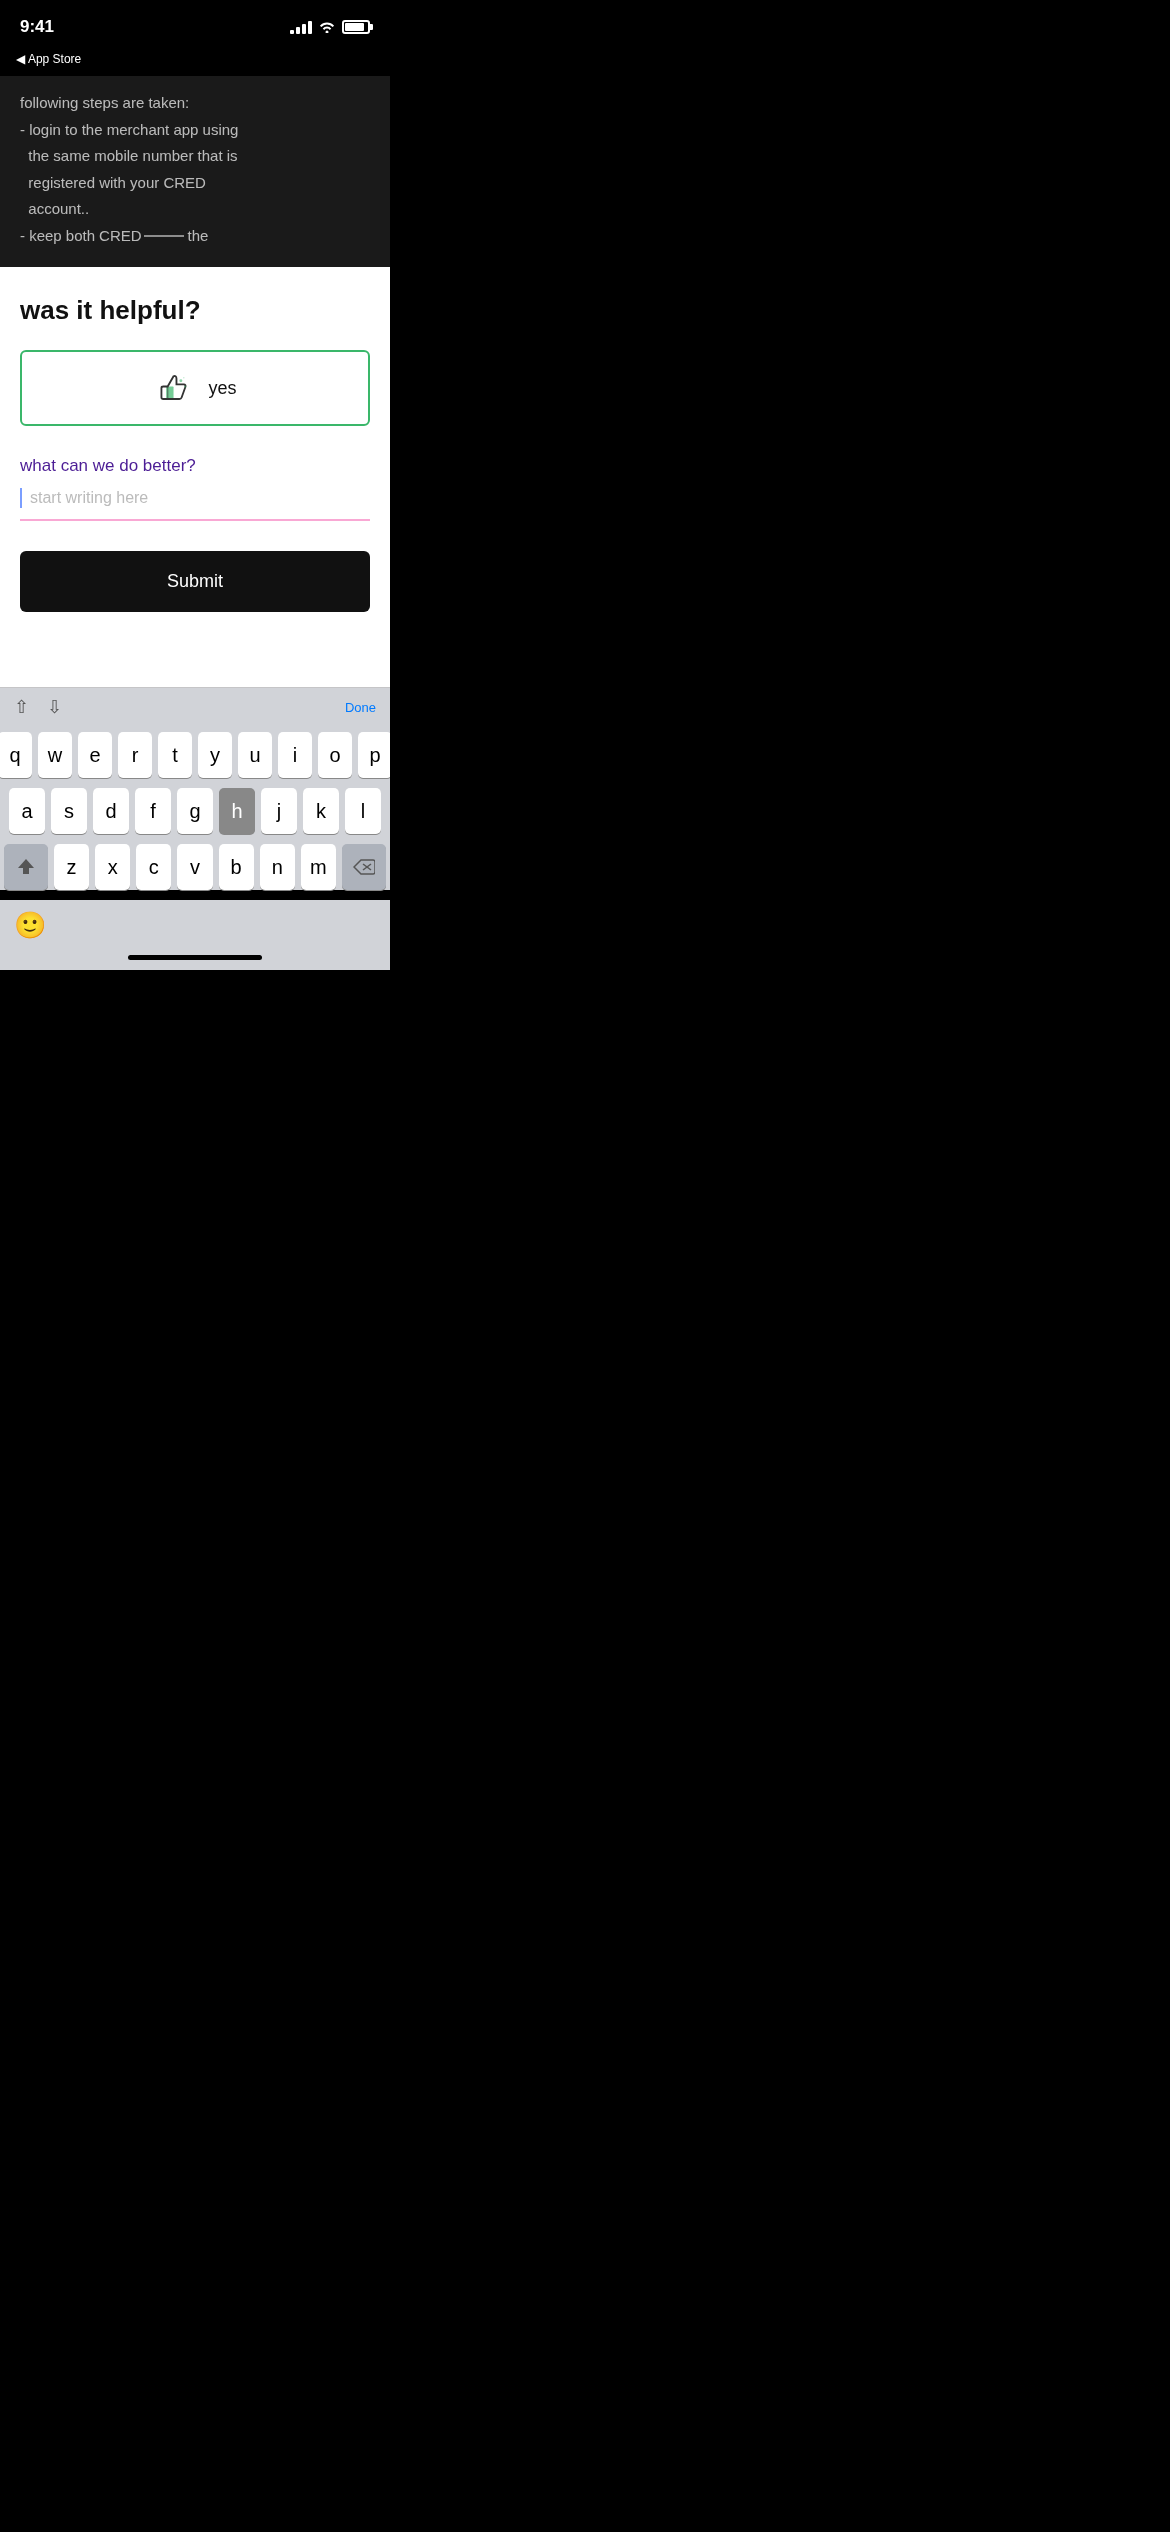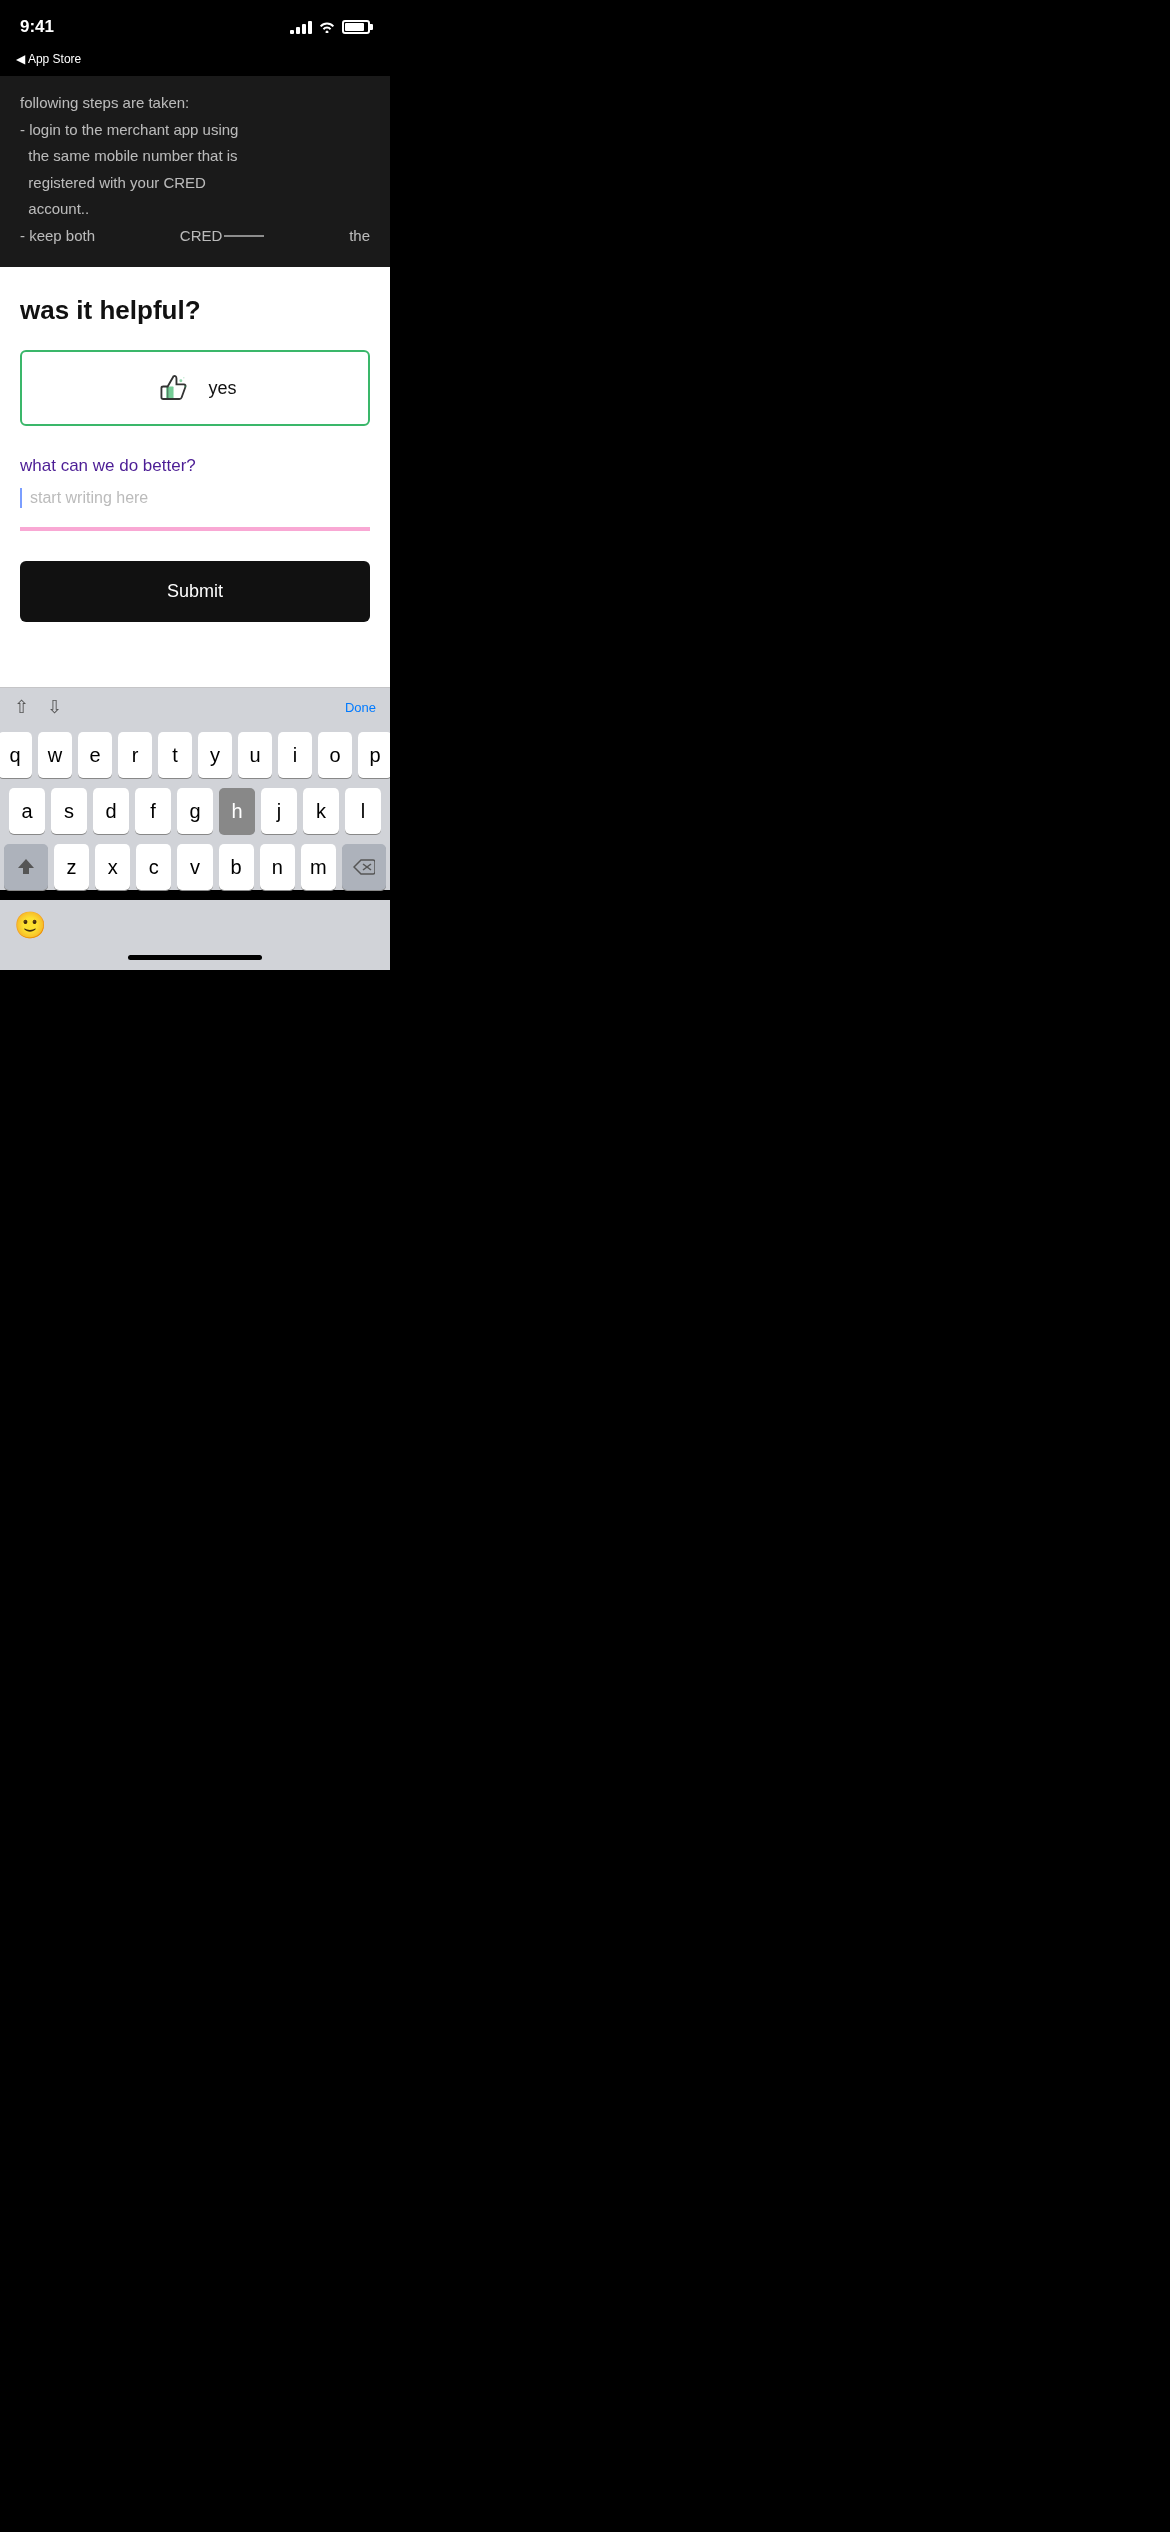--- a/index.html
+++ b/index.html
@@ -160,22 +160,22 @@
 
     
     .suggestion-label {
       font-size: 17px;
       font-weight: 500;
       color: #4c1d95;
       margin-bottom: 12px;
     }
 
     .suggestion-input-wrapper {
-      border-bottom: 4px solid #f9a8d4;
-      padding-bottom: 19px;
+      border-bottom: 2px solid #f9a8d4;
+      padding-bottom: 11px;
       margin-bottom: 30px;
       display: flex;
       align-items: center;
     }
     .input-cursor {
       width: 2px;
       height: 20px;
       background: #7b9eff;
       margin-right: 8px;
       animation: blink 1s infinite;
@@ -351,21 +351,21 @@
   <span class="back-arrow">◀ App Store</span>
 </div>
 
 <div class="dark-content">
   <div class="dark-text">
     <div class="dark-text-line">following steps are taken:</div>
     <div class="dark-text-line">- login to the merchant app using</div>
     <div class="dark-text-line">&nbsp;&nbsp;the same mobile number that is</div>
     <div class="dark-text-line">&nbsp;&nbsp;registered with your CRED</div>
     <div class="dark-text-line">&nbsp;&nbsp;account..</div>
-    <div class="dark-text-line" style="display:flex;align-items:center;gap:14px;justify-content:space-between;">
+    <div class="dark-text-line" style="display:flex;align-items:center;gap:4px;">
       <span>- keep both </span>
       <span style="position:relative;display:inline-flex;align-items:center;">
         <span>CRED</span>
         <span style="display:inline-block;width:40px;height:2px;background:rgba(255,255,255,0.5);margin-left:2px;"></span>
       </span>
       <span>the</span>
     </div>
   </div>
 </div>
 

